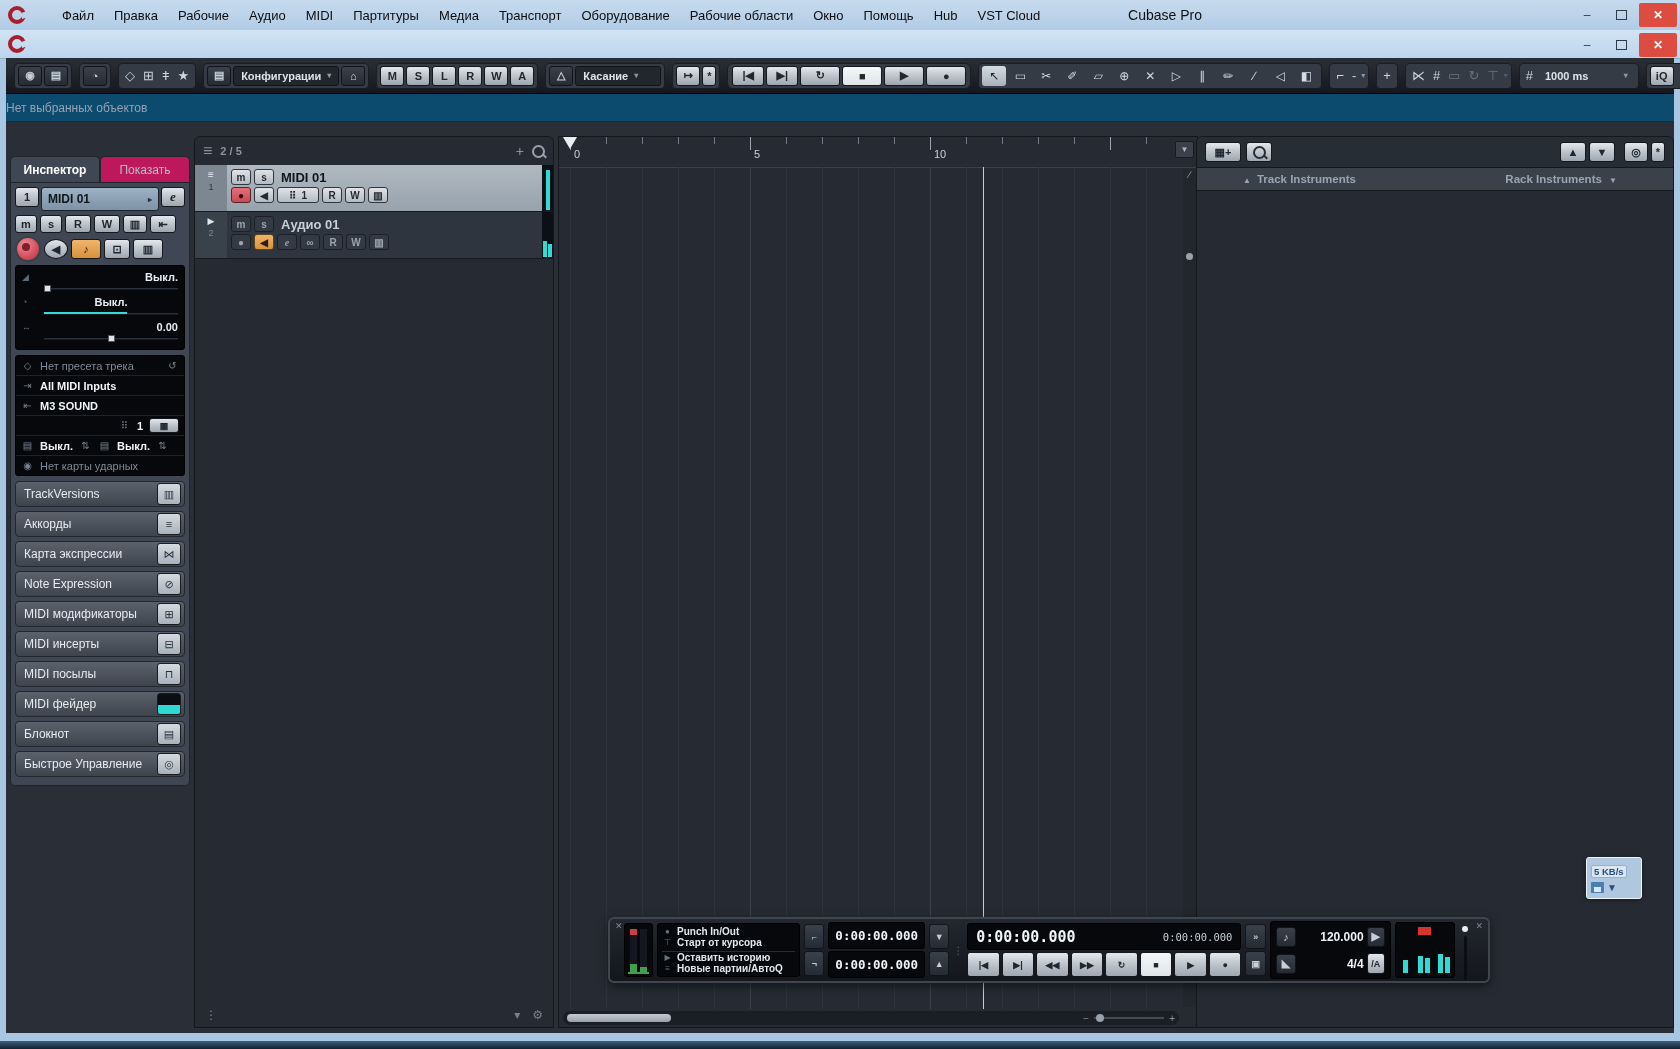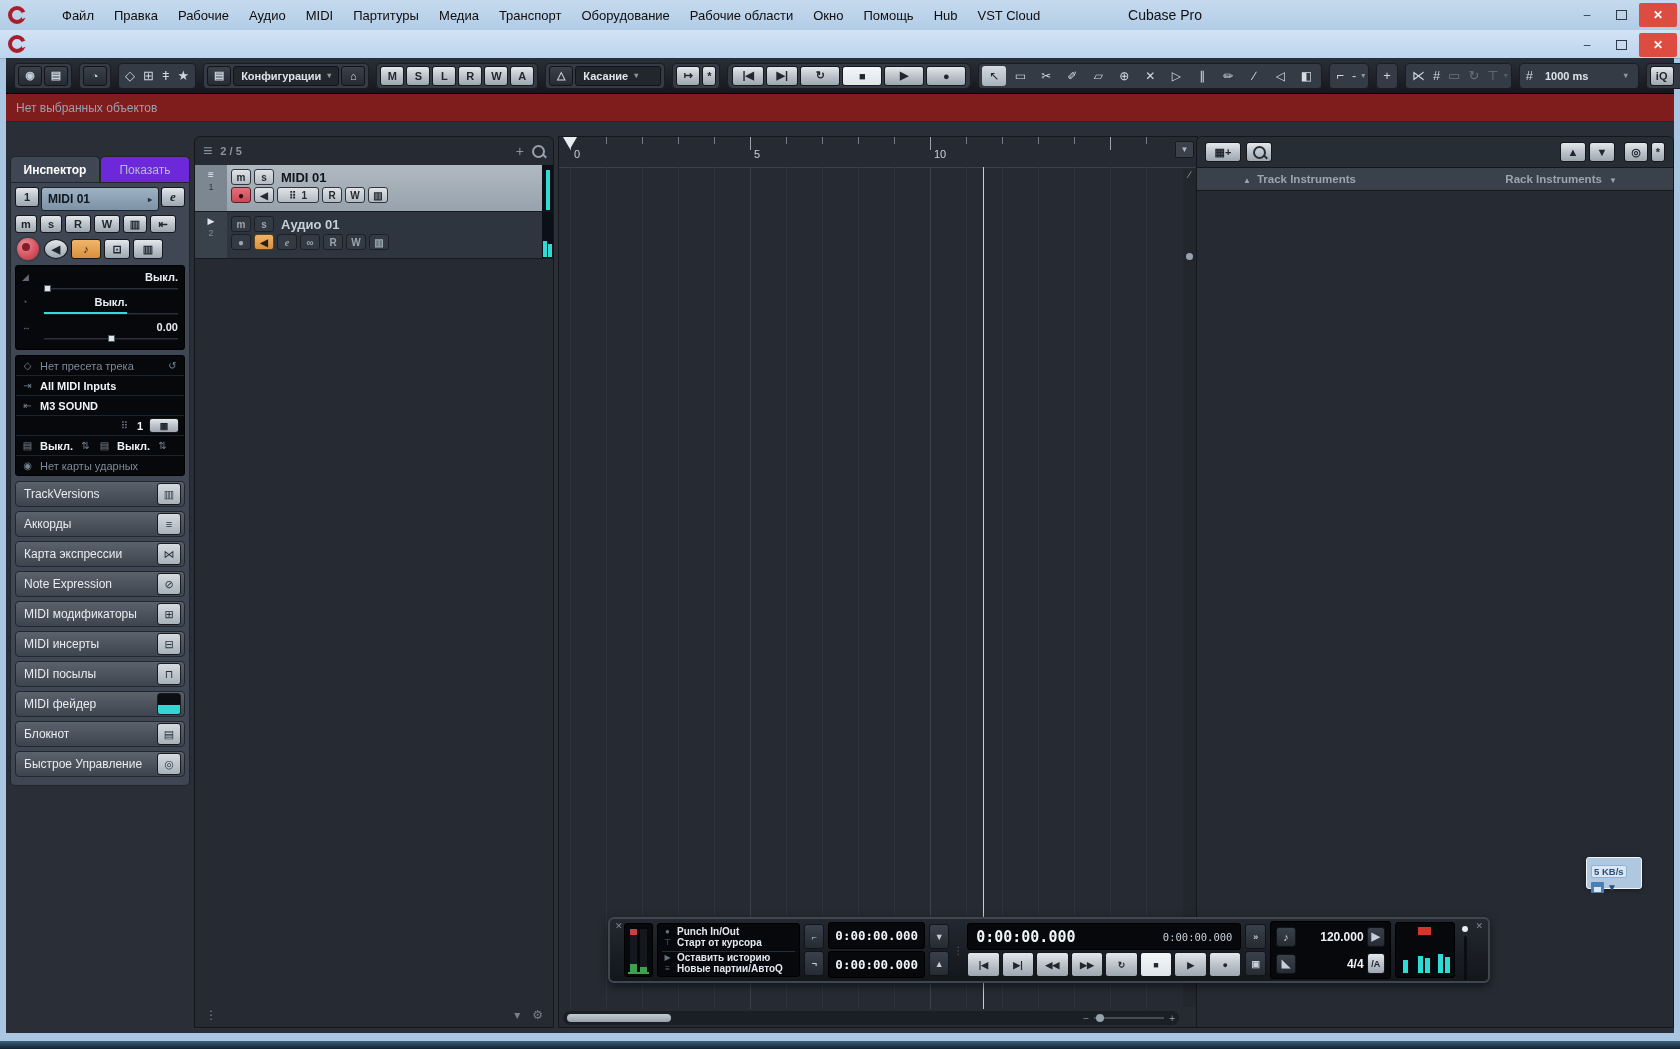--- a/index.html
+++ b/index.html
@@ -40,31 +40,31 @@
   .dd{background:#22262d;border:1px solid #10131a;border-radius:3px;color:#dde4eb;font-size:11px;
     font-weight:bold;height:20px;display:flex;align-items:center;gap:6px;padding:0 7px;box-sizing:border-box;}
   .car{color:#8b96a3;font-size:8px;}
   .flat{color:#cdd5de;font-size:13px;padding:0 3px;}
   .tool{width:24px;height:20px;display:flex;align-items:center;justify-content:center;
     color:#d5dce4;font-size:12px;border-radius:3px;}
   .tool.sel{background:linear-gradient(#d4dbe1,#a8b1ba);color:#1c2127;}
   .dim{opacity:.35;}
   
   .il{position:absolute;top:94px;left:6px;width:1668px;height:28px;box-sizing:border-box;
-    background:#7f1d1d;border-bottom:1px solid #232831;color:#96a2b2;font-size:12px;
-    display:flex;align-items:center;padding-left:10px;}
+    background:#0c4a6e;border-bottom:1px solid #232831;color:#96a2b2;font-size:12px;
+    display:flex;align-items:center;}
   
   .wa{position:absolute;top:122px;left:6px;width:1668px;height:911px;background:#2a2f37;overflow:hidden;}
   
   .insp{position:absolute;left:4px;top:14px;width:180px;height:892px;margin-top:20px;}
   .itabs{display:flex;height:26px;}
   .itab{flex:1;display:flex;align-items:center;justify-content:center;font-size:12px;
     border-radius:5px 5px 0 0;border:1px solid #20252c;border-bottom:none;}
   .itab.on{background:#404754;color:#fff;font-weight:bold;}
-  .itab.off{background:#6d28d9;color:#b6bfc9;}
+  .itab.off{background:#be185d;color:#b6bfc9;}
   .ibody{background:#404754;border:1px solid #20252c;border-radius:0 0 5px 5px;padding:4px;box-sizing:border-box;}
   .iname{display:flex;height:24px;gap:2px;margin-bottom:4px;}
   .ifield{flex:1;background:linear-gradient(#9db2c3,#7d93a6);border:1px solid #1c2127;border-radius:3px;
     color:#0f161c;font-weight:bold;font-size:12px;display:flex;align-items:center;padding:0 6px;gap:4px;}
   .ifield .car{color:#243038;margin-left:auto;}
   .irow{display:flex;gap:3px;margin-bottom:3px;align-items:center;}
   .sq{width:23px;}
   .rec{width:22px;height:22px;border-radius:50%;border:2px solid #39414b;
     background:radial-gradient(circle at 35% 30%,#ef8b93,#d2505d 60%,#a83540);position:relative;}
   .rec::after{content:'';position:absolute;left:5px;top:5px;width:8px;height:8px;border-radius:50%;background:#801f29;}
@@ -189,21 +189,21 @@
   .tempop{width:122px;display:flex;flex-direction:column;gap:2px;}
   .trow{height:25px;display:flex;align-items:center;gap:3px;padding:0 3px;box-sizing:border-box;}
   .tval{flex:1;text-align:right;font-family:Liberation Sans, sans-serif;font-size:12px;font-weight:bold;color:#edf1f6;}
   .midimet{width:62px;height:54px;position:relative;}
   .midimet i{position:absolute;bottom:4px;width:5px;background:#31dbd5;}
   .midimet .rd{position:absolute;top:4px;left:22px;width:13px;height:8px;background:#d6352f;}
   .endcol{width:14px;height:54px;display:flex;flex-direction:column;align-items:center;padding-top:6px;gap:4px;}
   .wdot{width:6px;height:6px;border-radius:50%;background:#e9edf1;}
   .groove{width:3px;flex:1;background:#0a0d11;border-radius:2px;}
   
-  .disk{position:absolute;left:1580px;top:735px;width:56px;height:32px;z-index:7;
+  .disk{position:absolute;left:1580px;top:735px;width:56px;height:42px;z-index:7;
     background:rgba(188,214,238,.92);border:1px solid #eef5fb;border-radius:3px;
     box-shadow:0 1px 4px rgba(0,0,0,.45);padding:3px 4px;box-sizing:border-box;}
   .disk .spd{font-size:9.5px;font-weight:bold;color:#274e7c;background:rgba(255,255,255,.55);
     border:1px solid #8fb3d4;border-radius:2px;padding:0 2px;display:inline-block;}
   .disk .icons{display:flex;align-items:center;gap:3px;margin-top:3px;}
   .fdd{width:13px;height:11px;background:#4a7fb5;border-radius:1px;position:relative;}
   .fdd::after{content:'';position:absolute;left:3px;bottom:1px;width:7px;height:5px;background:#dce9f5;}
   .darr{color:#274e7c;font-size:10px;font-weight:bold;}
   
   .mag{position:relative;width:9px;height:9px;border:2px solid #272d34;border-radius:50%;display:inline-block;}

